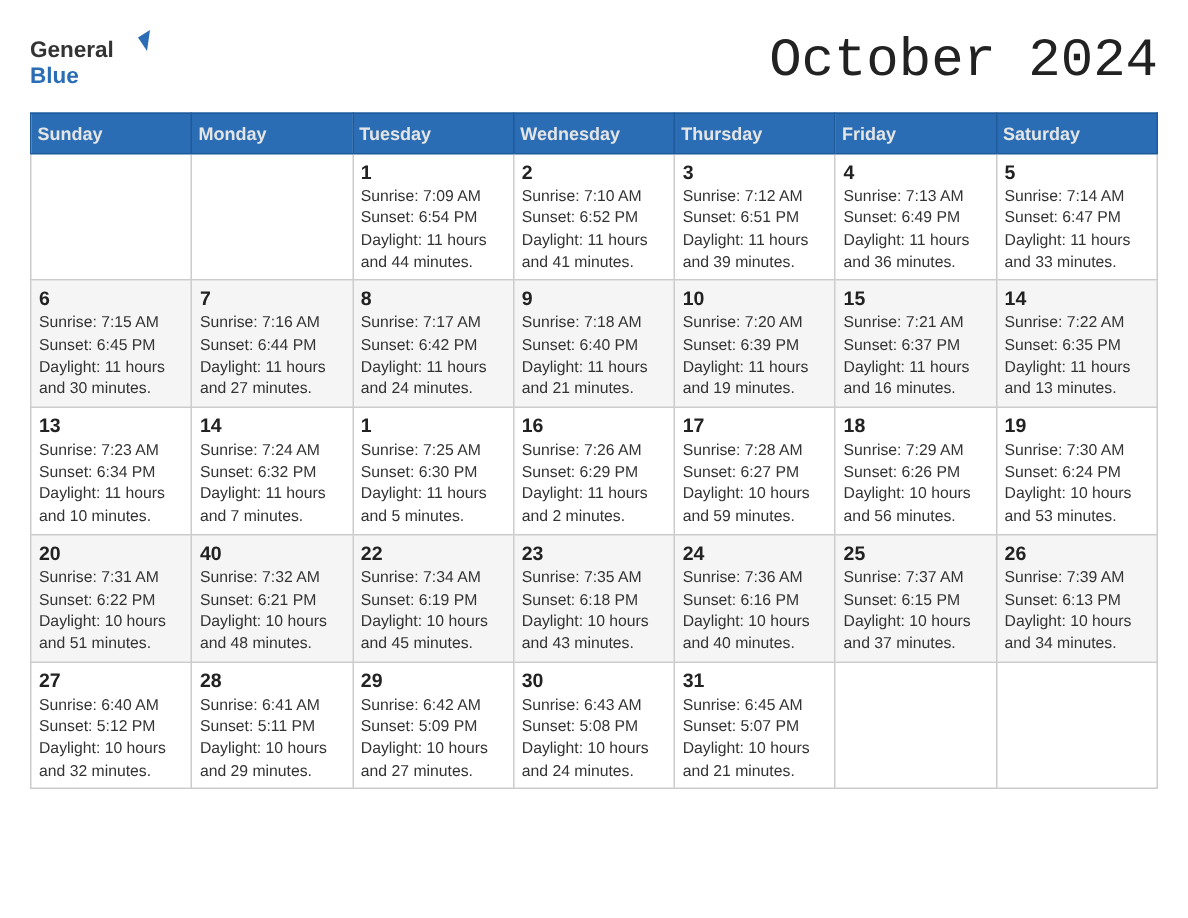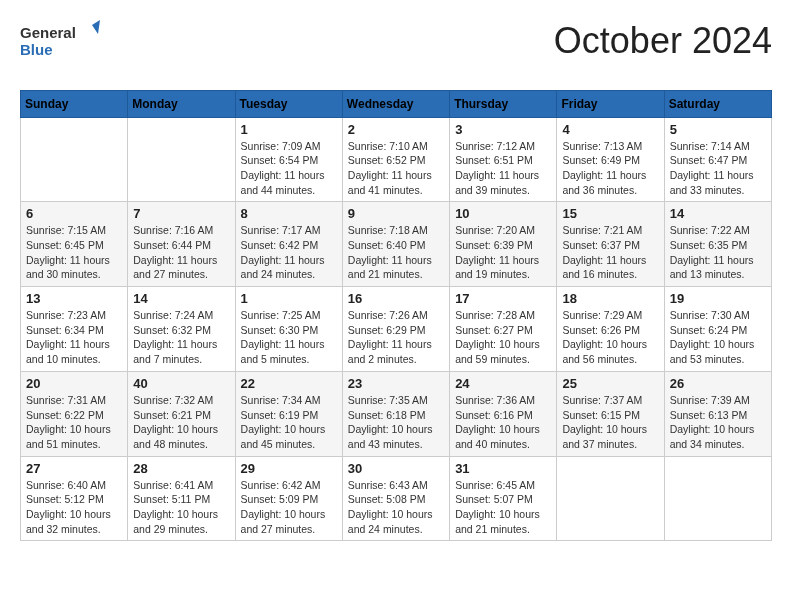--- a/index.html
+++ b/index.html
@@ -7,47 +7,48 @@
       font-family: Arial, sans-serif;
       background: #fff;
       width: 792px;
       min-height: 612px;
       padding: 20px;
     }
     .header-section {
       display: flex;
       justify-content: space-between;
       align-items: flex-start;
-      margin-bottom: 26px;
+      margin-bottom: 10px;
     }
     .logo-container {
       display: flex;
       align-items: center;
       gap: 4px;
     }
     .title-section {
       text-align: right;
+      font-family: Liberation Mono, monospace;
     }
     .month-title {
       font-size: 36px;
       font-weight: normal;
       color: #222;
     }
     .location-title {
       font-size: 16px;
       color: #444;
     }
     .calendar-table {
       width: 100%;
       border-collapse: collapse;
       font-size: 11px;
     }
     .calendar-table thead th {
       background-color: #2a6db5;
-      color: #000000;
+      color: #e5e5e5;
       padding: 6px 4px;
       text-align: left;
       font-size: 12px;
       font-weight: bold;
       border: 1px solid #1e5a9a;
     }
     .calendar-table tbody td {
       border: 1px solid #ccc;
       vertical-align: top;
       padding: 4px 5px;

